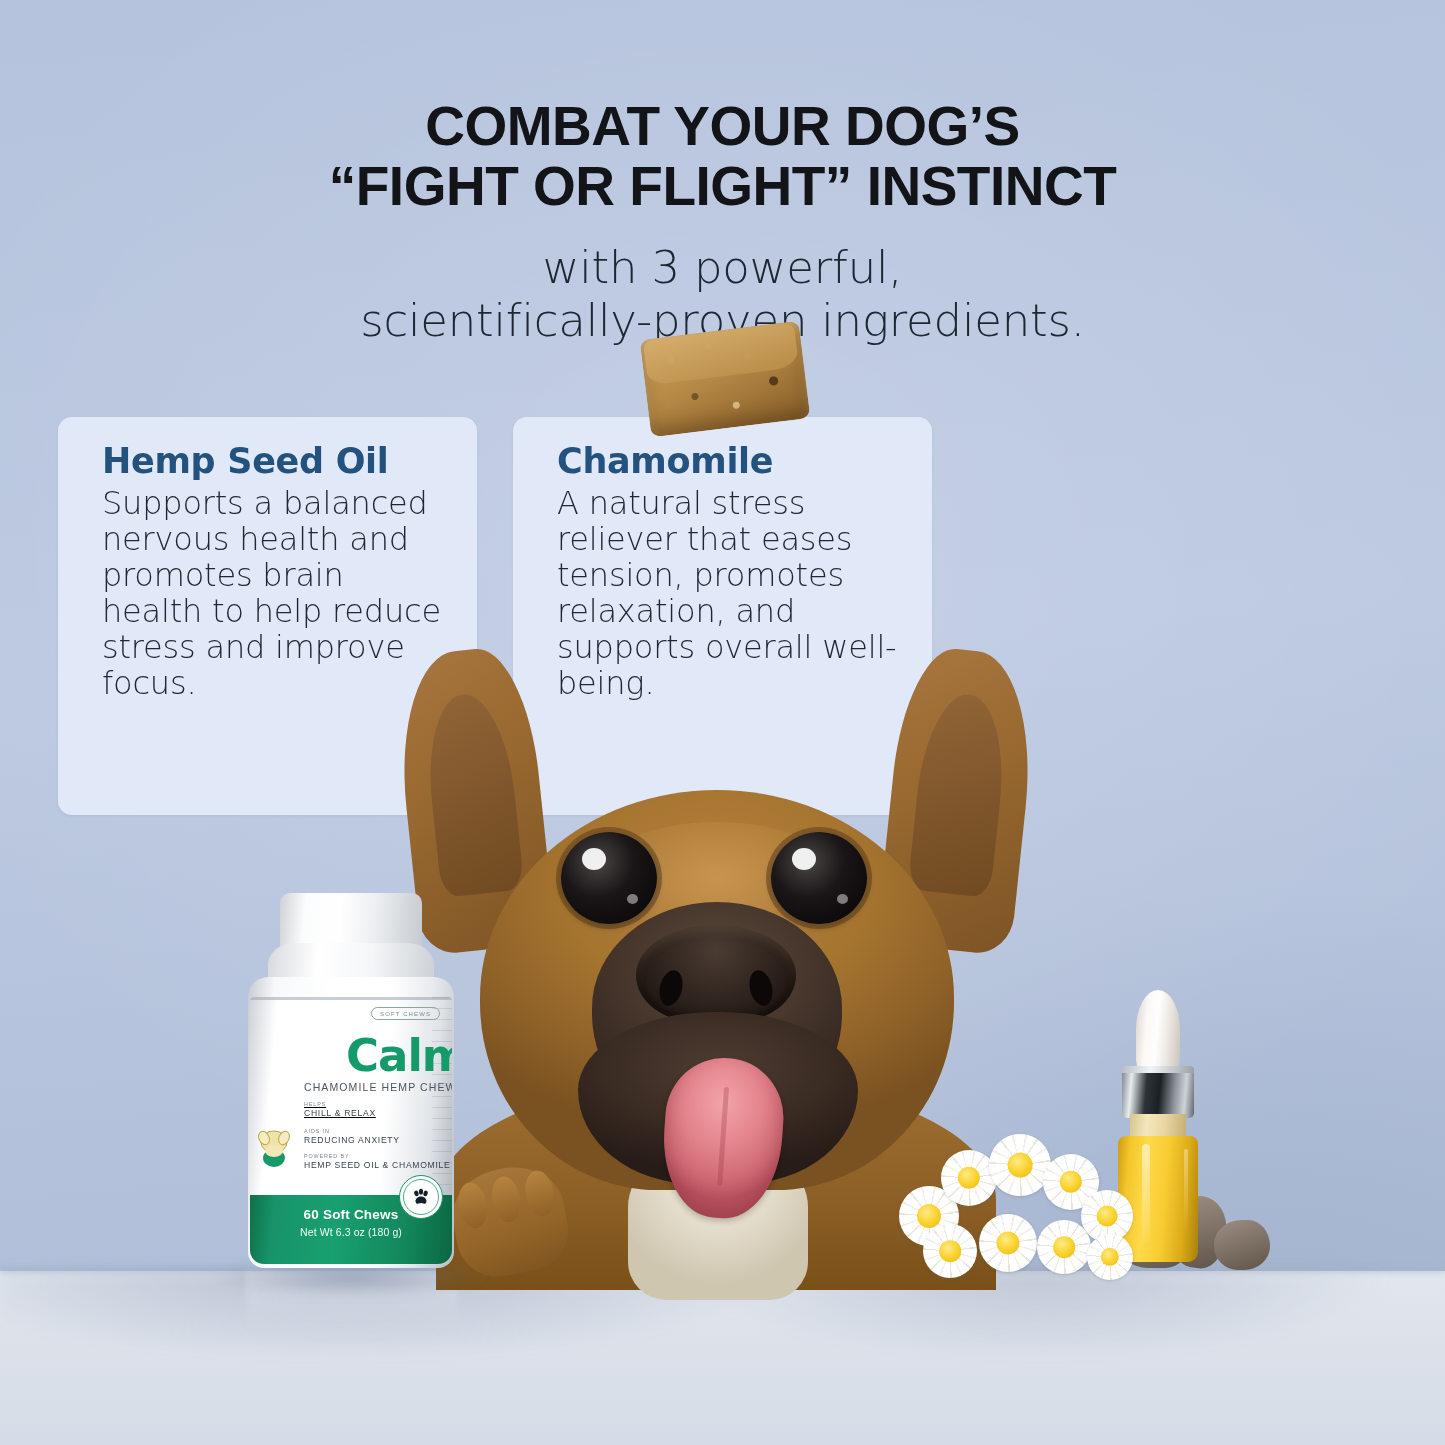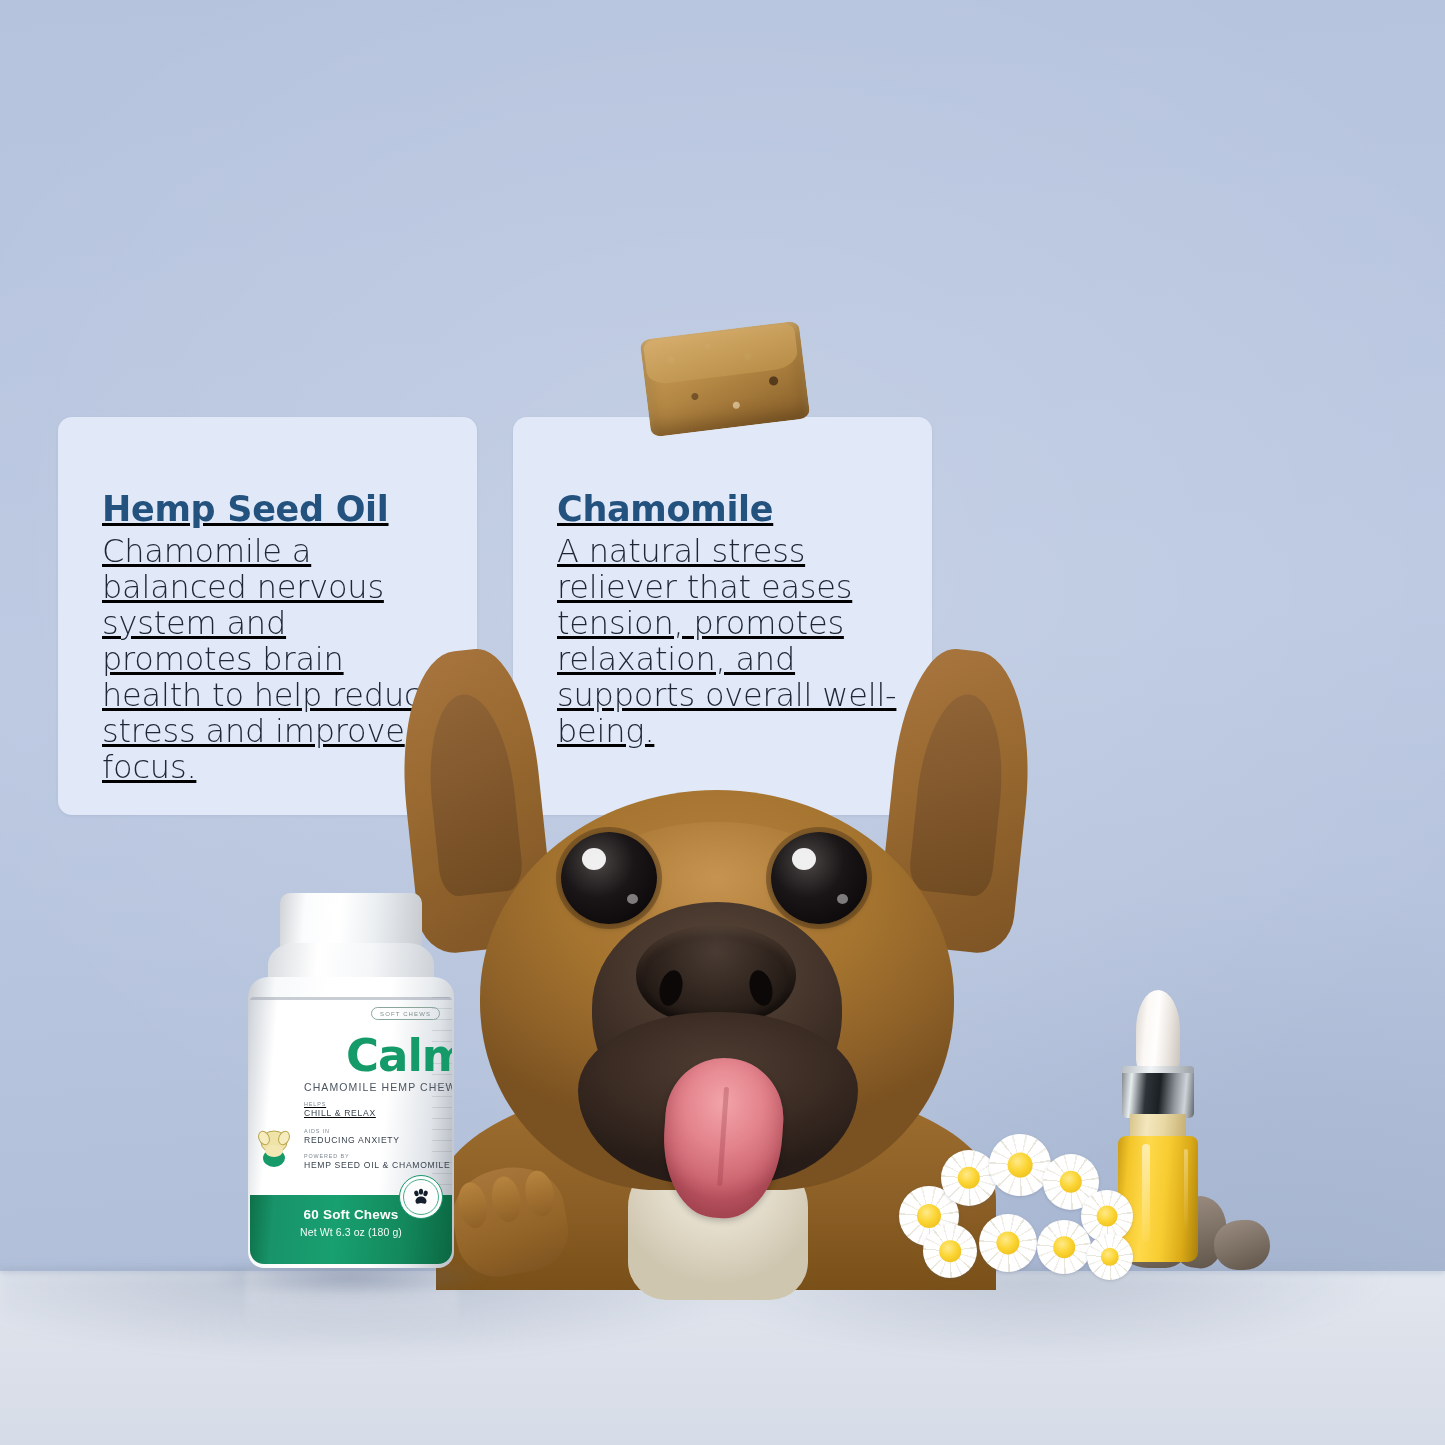--- a/index.html
+++ b/index.html
@@ -57,21 +57,21 @@
   
   #cards { position:absolute; left:58px; top:417px; width:1330px; height:398px; z-index:5; }
   .card {
     position:absolute; top:0; height:398px;
     background:#e1e9f8; border-radius:14px;
     box-shadow:0 1px 3px rgba(70,90,125,.10);
   }
   #card-0 { left:0px;   width:419px; }
   #card-1 { left:455px; width:419px; }
   #card-2 { left:911px; width:419px; }
-  .card-inner { padding:72px 34px 0 44px;text-decoration:underline; }
+  .card-inner { padding:24px 34px 0 44px; }
   .card-title {
     font-family:"DejaVu Sans", sans-serif;
     font-weight:bold; font-size:35px; line-height:40px;
     color:#24527f; letter-spacing:-0.3px; margin-bottom:4px;
   }
   .card-body {
     font-family:"DejaVu Sans", sans-serif;
     font-weight:300; font-size:32px; line-height:36px;
     color:#1e2733; letter-spacing:-0.2px;
   }
@@ -335,26 +335,34 @@
   }
 </style>
 </head>
 <body>
 
 <div id="stage">
   <div id="wall-vignette"></div>
   <div id="table"></div>
   <div id="table-shadow"></div>
 
+  <div id="headline-block">
+    <div class="h1-line">COMBAT YOUR DOG’S</div>
+    <div class="h1-line">“FIGHT OR FLIGHT” INSTINCT</div>
+    <div id="subhead">
+      <div class="sub-line">with 3 powerful,</div>
+      <div class="sub-line">scientifically-proven ingredients.</div>
+    </div>
+  </div>
 
   <div id="cards">
     <div class="card" id="card-0">
       <div class="card-inner">
         <div class="card-title">Hemp Seed Oil</div>
-        <div class="card-body">Chamomile a balanced nervous system and promotes brain health to help reduce stress and improve focus.</div>
+        <div class="card-body">Supports a balanced nervous health and promotes brain health to help reduce stress and improve focus.</div>
       </div>
     </div>
     <div class="card" id="card-1">
       <div class="card-inner">
         <div class="card-title">Chamomile</div>
         <div class="card-body">A natural stress reliever that eases tension, promotes relaxation, and supports overall well-being.</div>
       </div>
     </div>
   </div>
 

